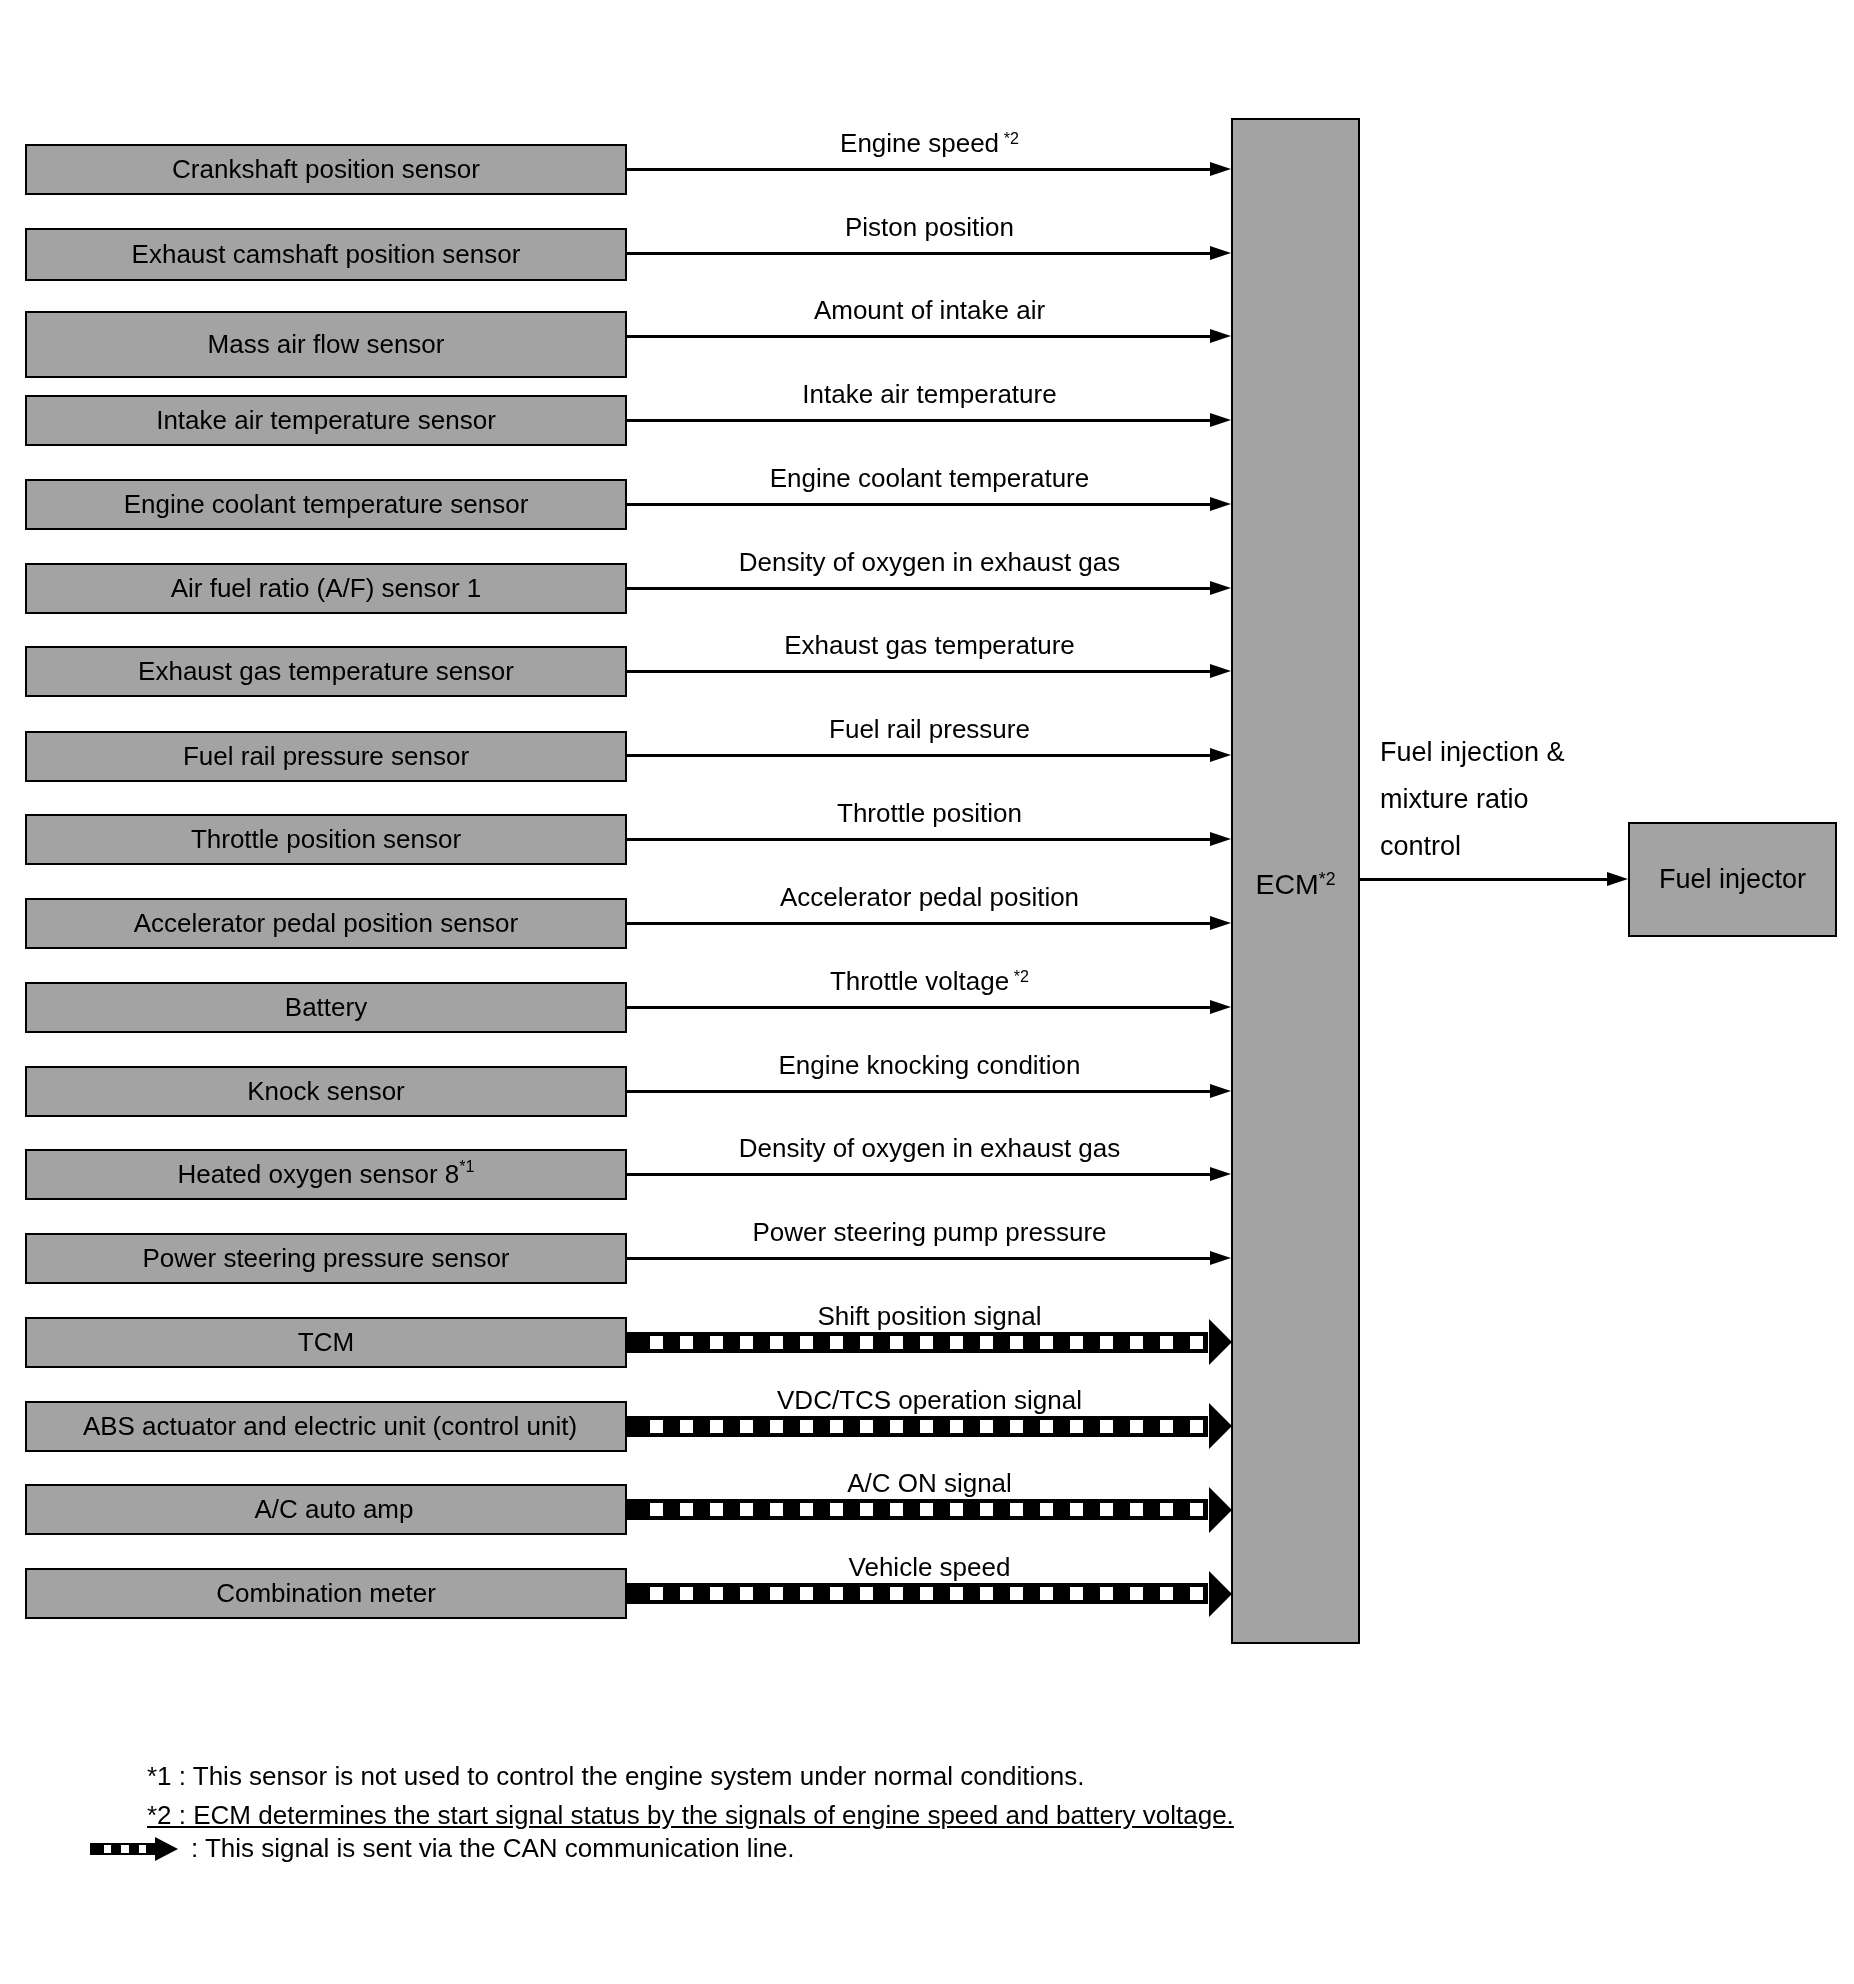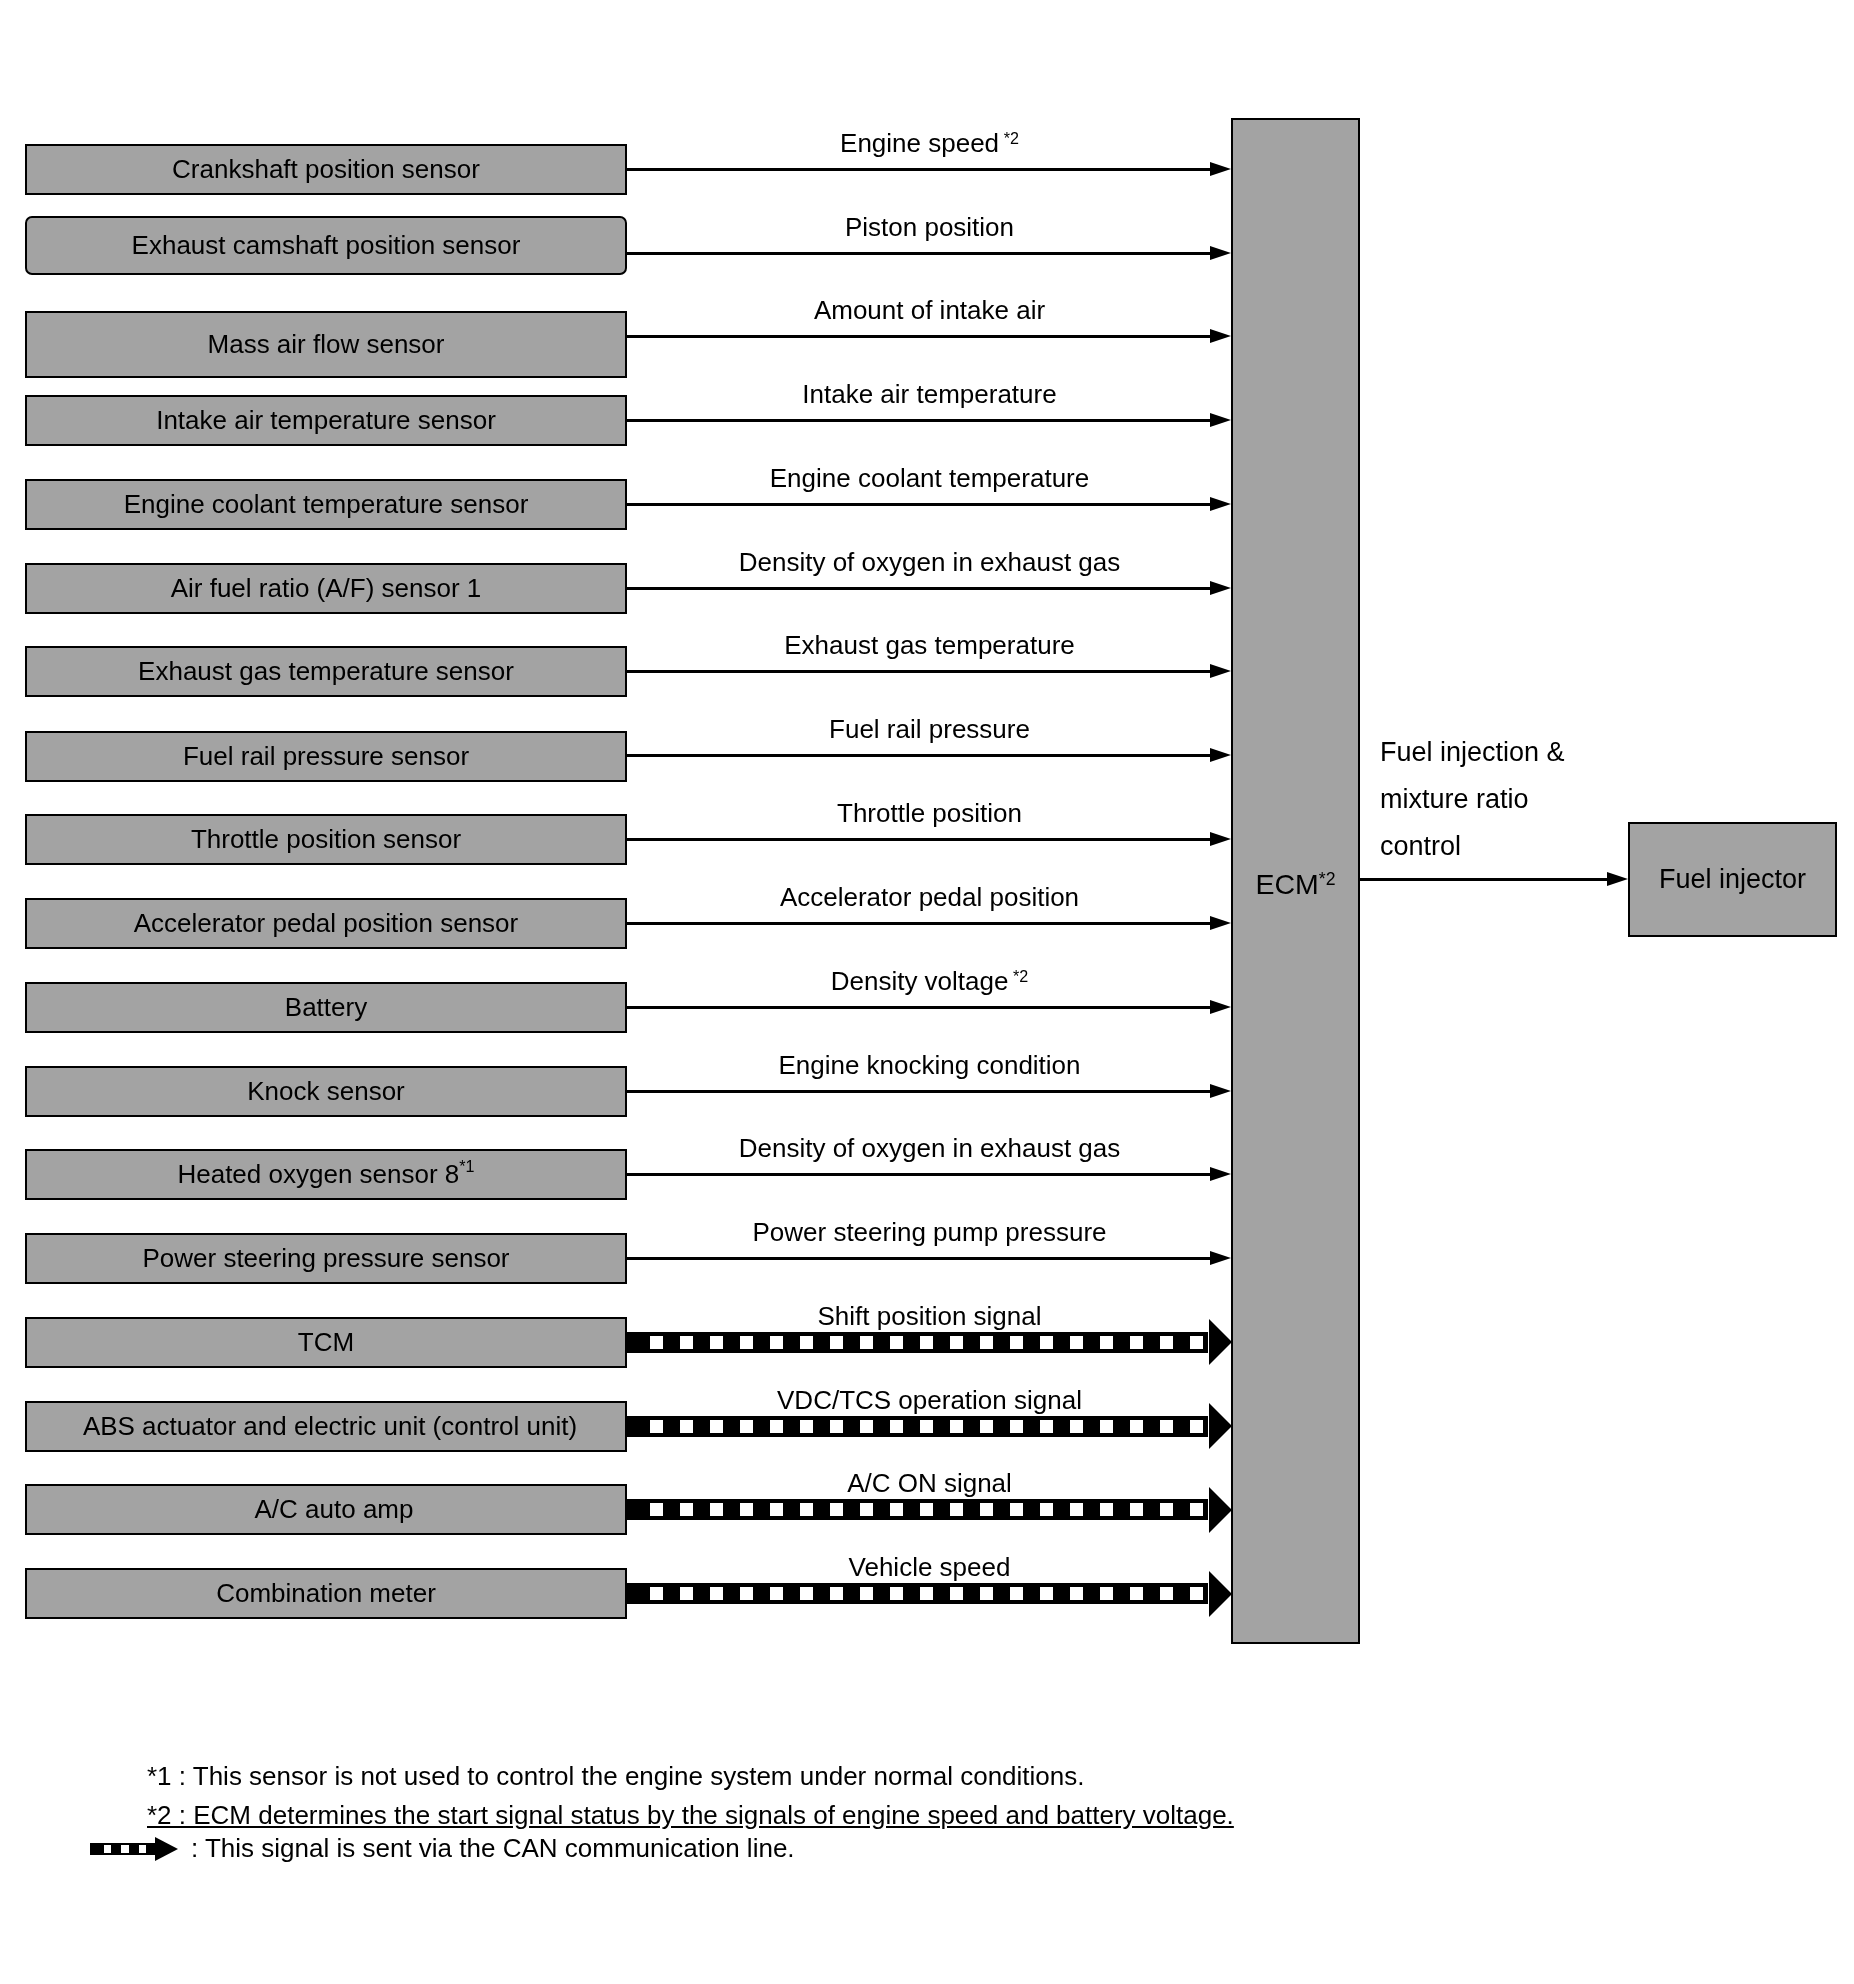--- a/index.html
+++ b/index.html
@@ -83,21 +83,21 @@
 
 <div class="canvas">
 
   <div id="rows-layer">
       <div class="box sensor-box" style="left: 25px; top: 144px; width: 602px; height: 51px;">
         <span>Crankshaft position sensor</span>
       </div>
       <div class="signal-label" style="left: 631px; top: 128px; width: 597px;"><span>Engine speed</span><span class="sup gap">*2</span></div>
       <div class="shaft" style="left: 627px; top: 168px; width: 583px;"></div>
       <div class="head solid" style="left: 1210px; top: 162px;"></div>
-      <div class="box sensor-box" style="left: 25px; top: 216px; width: 602px; height: 59px; border-radius: 7px;">
+      <div class="box sensor-box" style="left: 25px; top: 228px; width: 602px; height: 53px;">
         <span>Exhaust camshaft position sensor</span>
       </div>
       <div class="signal-label" style="left: 631px; top: 212px; width: 597px;"><span>Piston position</span></div>
       <div class="shaft" style="left: 627px; top: 252px; width: 583px;"></div>
       <div class="head solid" style="left: 1210px; top: 246px;"></div>
       <div class="box sensor-box" style="left: 25px; top: 311px; width: 602px; height: 67px;">
         <span>Mass air flow sensor</span>
       </div>
       <div class="signal-label" style="left: 631px; top: 295px; width: 597px;"><span>Amount of intake air</span></div>
       <div class="shaft" style="left: 627px; top: 335px; width: 583px;"></div>
@@ -140,21 +140,21 @@
       <div class="head solid" style="left: 1210px; top: 832px;"></div>
       <div class="box sensor-box" style="left: 25px; top: 898px; width: 602px; height: 51px; align-items: center;">
         <span>Accelerator pedal position sensor</span>
       </div>
       <div class="signal-label" style="left: 631px; top: 882px; width: 597px;"><span>Accelerator pedal position</span></div>
       <div class="shaft" style="left: 627px; top: 922px; width: 583px;"></div>
       <div class="head solid" style="left: 1210px; top: 916px;"></div>
       <div class="box sensor-box" style="left: 25px; top: 982px; width: 602px; height: 51px;">
         <span>Battery</span>
       </div>
-      <div class="signal-label" style="left: 631px; top: 966px; width: 597px;"><span>Density voltage</span><span class="sup gap">*2</span></div>
+      <div class="signal-label" style="left: 631px; top: 966px; width: 597px;"><span>Throttle voltage</span><span class="sup gap">*2</span></div>
       <div class="shaft" style="left: 627px; top: 1006px; width: 583px;"></div>
       <div class="head solid" style="left: 1210px; top: 1000px;"></div>
       <div class="box sensor-box" style="left: 25px; top: 1066px; width: 602px; height: 51px;">
         <span>Knock sensor</span>
       </div>
       <div class="signal-label" style="left: 631px; top: 1050px; width: 597px;"><span>Engine knocking condition</span></div>
       <div class="shaft" style="left: 627px; top: 1090px; width: 583px;"></div>
       <div class="head solid" style="left: 1210px; top: 1084px;"></div>
       <div class="box sensor-box" style="left: 25px; top: 1149px; width: 602px; height: 51px;">
         <span>Heated oxygen sensor 8</span>

